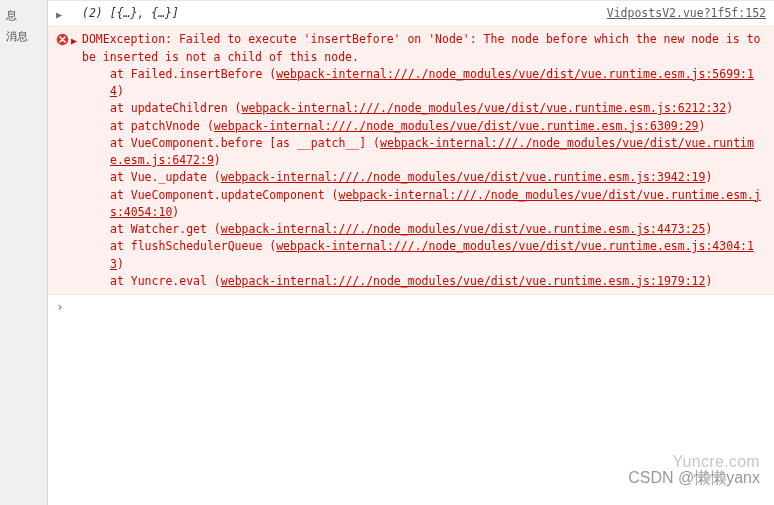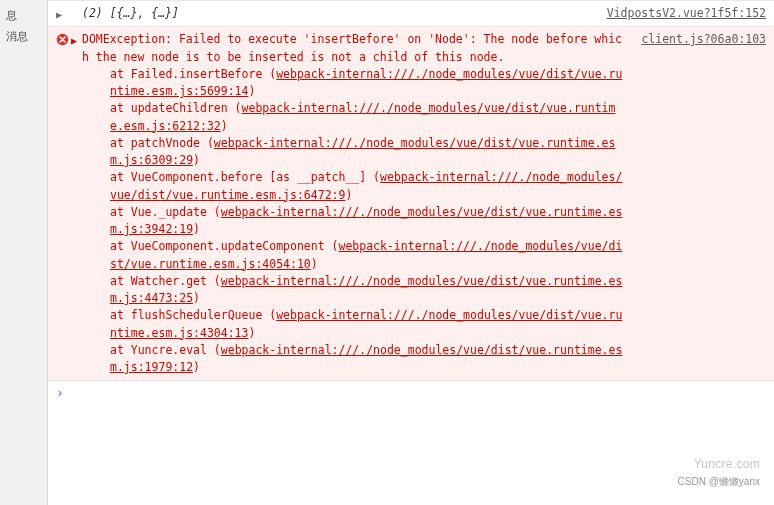--- a/index.html
+++ b/index.html
@@ -77,30 +77,30 @@
 .prompt-row {
   border-top: 1px solid #e8e8e8;
   padding: 4px 8px;
   color: #367cf1;
   font-size: 13px;
 }
 .watermark1 {
   position: absolute;
   right: 14px; bottom: 34px;
   font-family: "Microsoft YaHei", sans-serif;
-  font-size: 12px;
+  font-size: 16px;
   color: #b7b7b7;
   opacity: .8;
   letter-spacing: .3px;
 }
 .watermark2 {
   position: absolute;
   right: 14px; bottom: 16px;
   font-family: "Microsoft YaHei", sans-serif;
-  font-size: 10px;
+  font-size: 16px;
   color: #7e7e7e;
   opacity: .8;
 }
 </style>
 </head>
 <body>
 
 <div class="sidebar">
   <div class="sidebar-item">息</div>
   <div class="sidebar-item">消息</div>
@@ -136,21 +136,20 @@
           <div class="trace-at"><span>at updateChildren (</span><span class="link">webpack-internal:///./node_modules/vue/dist/vue.runtime.esm.js:6212:32</span><span>)</span></div>
           <div class="trace-at"><span>at patchVnode (</span><span class="link">webpack-internal:///./node_modules/vue/dist/vue.runtime.esm.js:6309:29</span><span>)</span></div>
           <div class="trace-at"><span>at VueComponent.before [as __patch__] (</span><span class="link">webpack-internal:///./node_modules/vue/dist/vue.runtime.esm.js:6472:9</span><span>)</span></div>
           <div class="trace-at"><span>at Vue._update (</span><span class="link">webpack-internal:///./node_modules/vue/dist/vue.runtime.esm.js:3942:19</span><span>)</span></div>
           <div class="trace-at"><span>at VueComponent.updateComponent (</span><span class="link">webpack-internal:///./node_modules/vue/dist/vue.runtime.esm.js:4054:10</span><span>)</span></div>
           <div class="trace-at"><span>at Watcher.get (</span><span class="link">webpack-internal:///./node_modules/vue/dist/vue.runtime.esm.js:4473:25</span><span>)</span></div>
           <div class="trace-at"><span>at flushSchedulerQueue (</span><span class="link">webpack-internal:///./node_modules/vue/dist/vue.runtime.esm.js:4304:13</span><span>)</span></div>
           <div class="trace-at"><span>at Yuncre.eval (</span><span class="link">webpack-internal:///./node_modules/vue/dist/vue.runtime.esm.js:1979:12</span><span>)</span></div>
         </div>
     </div>
-    <div class="src src-error">client.js?06a0:103</div>
   </div>
 
   <div class="prompt-row">
     <span>›</span>
   </div>
 
 </div>
 
 <div class="watermark1">Yuncre.com</div>
 <div class="watermark2">CSDN @懒懒yanx</div>

